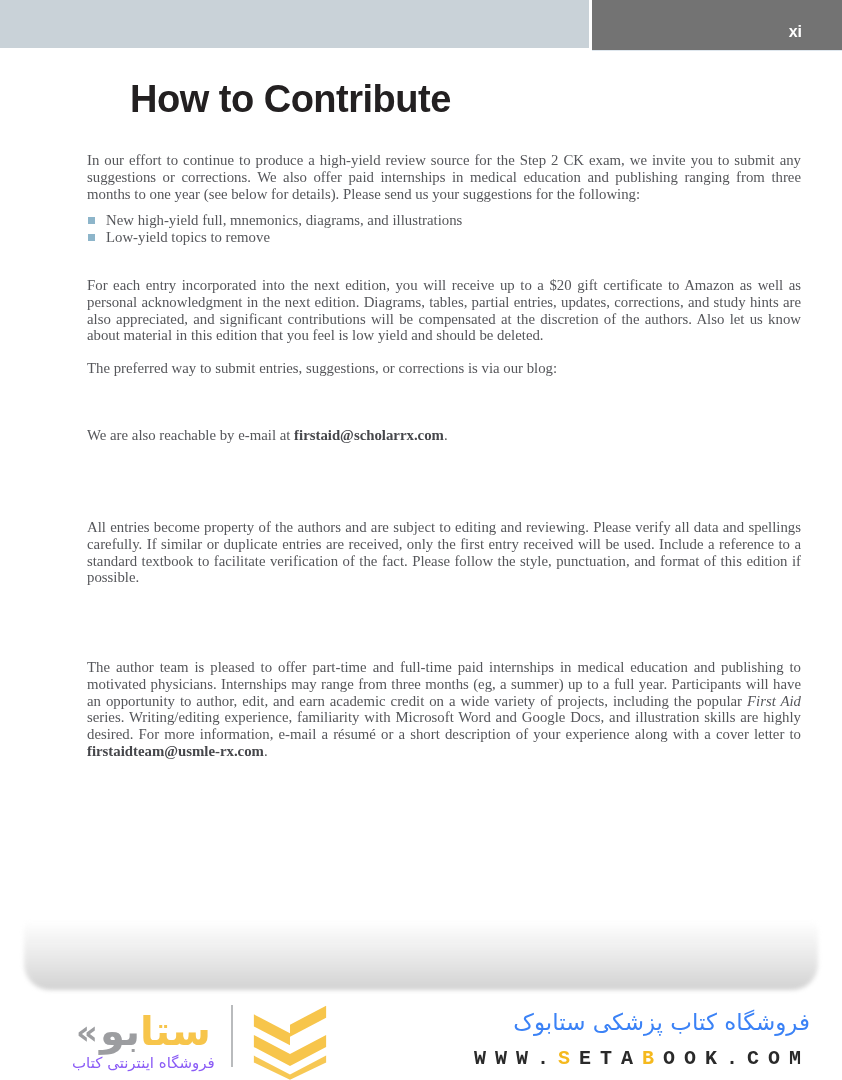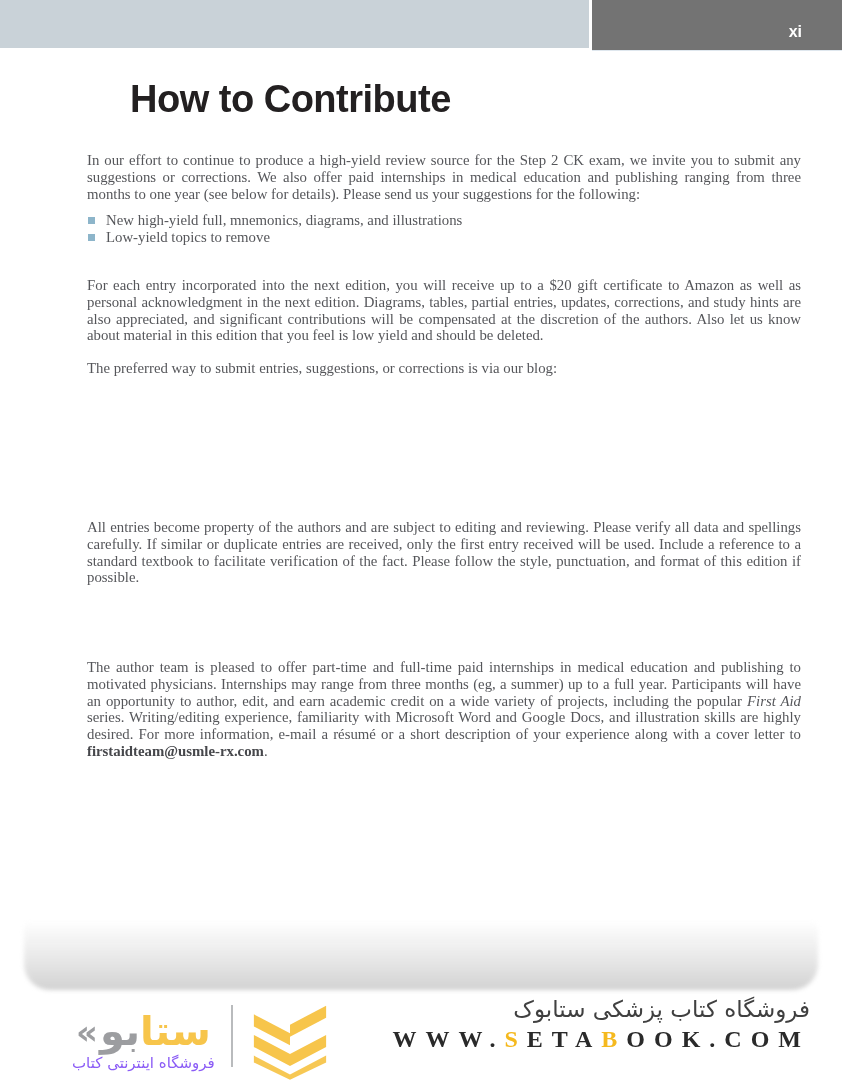--- a/index.html
+++ b/index.html
@@ -130,28 +130,29 @@
   }
   .emblem { margin-bottom: 0; }
 
   .footer-right {
     position: absolute; right: 32px; top: 996px;
     text-align: right;
   }
   .persian-line {
     font-family: "DejaVu Sans", sans-serif;
     font-size: 23px;
-    color: #404040;
+    color: #3b82f6;
     direction: rtl;
+    margin-top: 13px;
   }
   .site-url {
-    margin-top: 4px;
-    font-family: Liberation Serif, serif;
-    font-weight: bold;
-    font-size: 24px;
+    margin-top: 12px;
+    font-family: Liberation Mono, monospace;
+    font-weight: bold;
+    font-size: 20px;
     letter-spacing: 9px;
     color: #2a2a2a;
     white-space: nowrap;
   }
   .url-yellow { color: #f5b91e; }
 </style>
 </head>
 <body>
 
 <div class="page">
@@ -174,20 +175,21 @@
       <span class="sq"></span>
       <span>Low-yield topics to remove</span>
     </li>
   </ul>
 
   <p class="body-block" style="top:277px;">For each entry incorporated into the next edition, you will receive up to a $20 gift certificate to Amazon as well as personal acknowledgment in the next edition. Diagrams, tables, partial entries, updates, corrections, and study hints are also appreciated, and significant contributions will be compensated at the discretion of the authors. Also let us know about material in this edition that you feel is low yield and should be deleted.</p>
 
   <p class="body-block" style="top:360px; text-align:left;">The preferred way to submit entries, suggestions, or corrections is via our blog:</p>
 
 
+  <p class="body-block" style="top:427px; text-align:left;"><span>We are also reachable by e-mail at </span><span class="b">firstaid@scholarrx.com</span><span>.</span></p>
 
 
   <p class="body-block" style="top:519px;">All entries become property of the authors and are subject to editing and reviewing. Please verify all data and spellings carefully. If similar or duplicate entries are received, only the first entry received will be used. Include a reference to a standard textbook to facilitate verification of the fact. Please follow the style, punctuation, and format of this edition if possible.</p>
 
 
   <p class="body-block" style="top:659px;"><span>The author team is pleased to offer part-time and full-time paid internships in medical education and publishing to motivated physicians. Internships may range from three months (eg, a summer) up to a full year. Participants will have an opportunity to author, edit, and earn academic credit on a wide variety of projects, including the popular </span><span class="i">First Aid</span><span> series. Writing/editing experience, familiarity with Microsoft Word and Google Docs, and illustration skills are highly desired. For more information, e-mail a résumé or a short description of your experience along with a cover letter to </span><span class="b">firstaidteam@usmle-rx.com</span><span>.</span></p>
 
   <div class="shadow-band"></div>
 
   <div class="footer-left">

